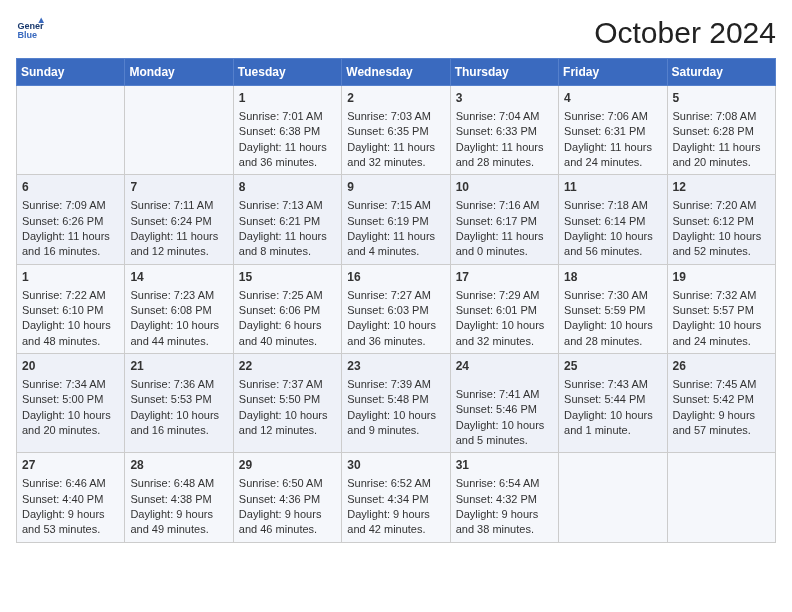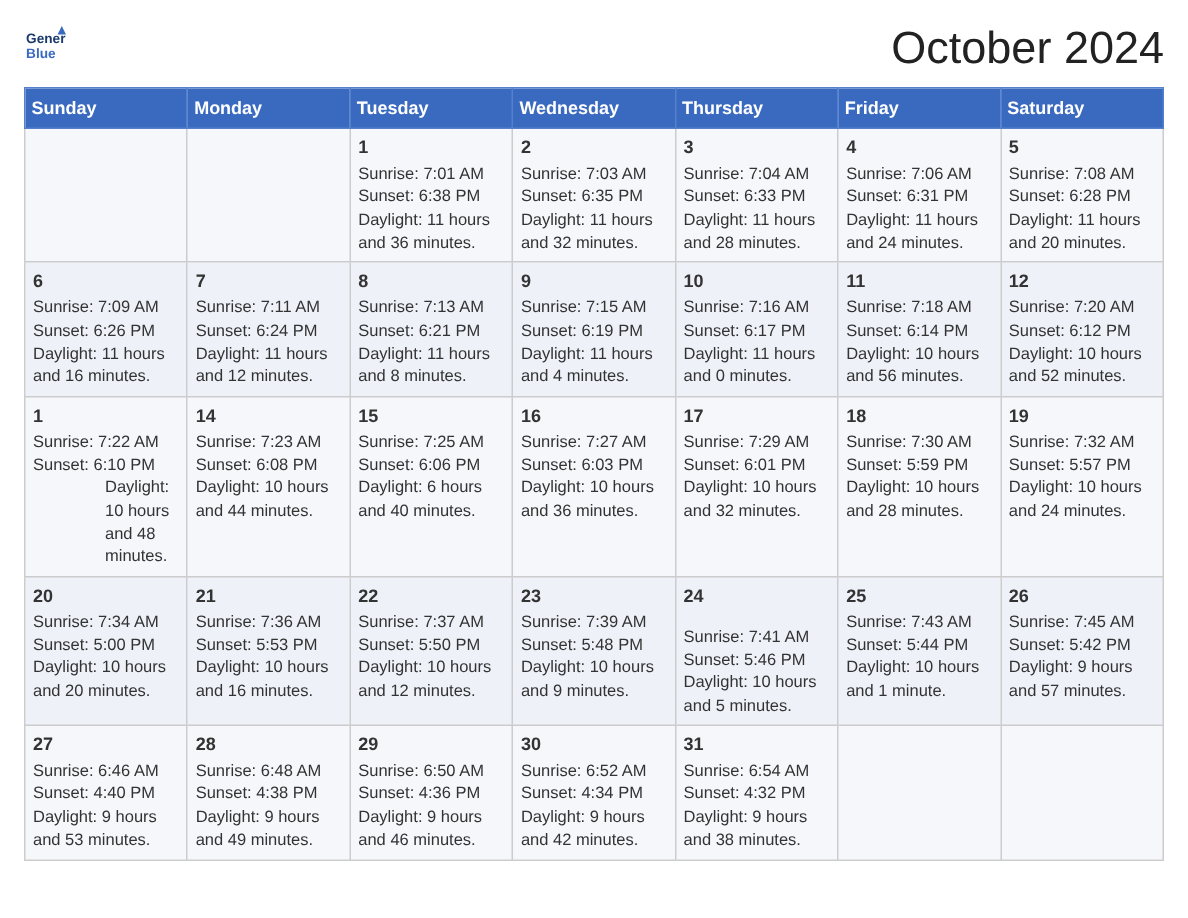--- a/index.html
+++ b/index.html
@@ -194,21 +194,21 @@
           <span style="display: block;">Sunrise: 7:20 AM</span>
           <span style="display: block;">Sunset: 6:12 PM</span>
           <span style="display: block;">Daylight: 10 hours and 52 minutes.</span>
         </td>
       </tr>
       <tr>
         <td>
           <span class="day-num">1</span>
           <span style="display: block;">Sunrise: 7:22 AM</span>
           <span style="display: block;">Sunset: 6:10 PM</span>
-          <span style="display: block; margin-left: 48px;">Daylight: 10 hours and 48 minutes.</span>
+          <span style="display: block;">Daylight: 10 hours and 48 minutes.</span>
         </td>
         <td>
           <span class="day-num">14</span>
           <span style="display: block;">Sunrise: 7:23 AM</span>
           <span style="display: block;">Sunset: 6:08 PM</span>
           <span style="display: block;">Daylight: 10 hours and 44 minutes.</span>
         </td>
         <td>
           <span class="day-num">15</span>
           <span style="display: block;">Sunrise: 7:25 AM</span>

